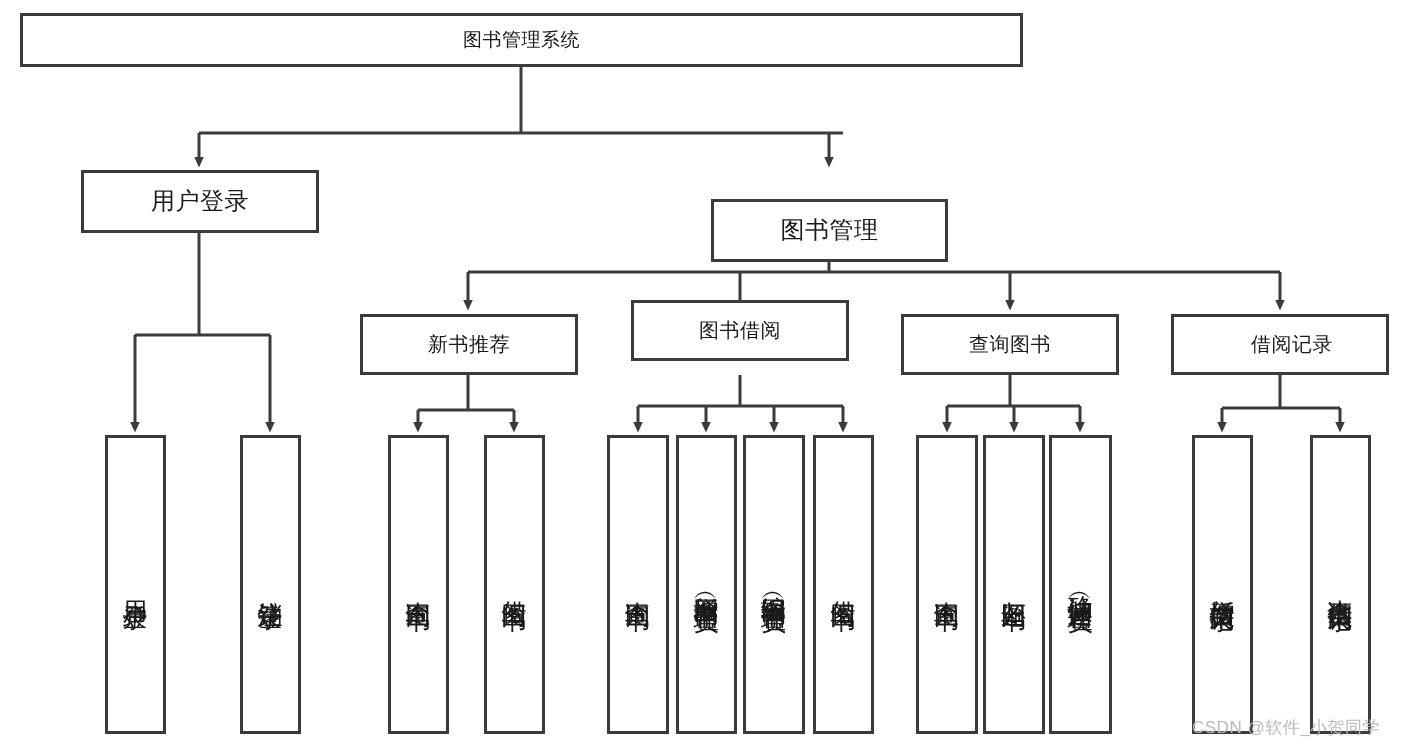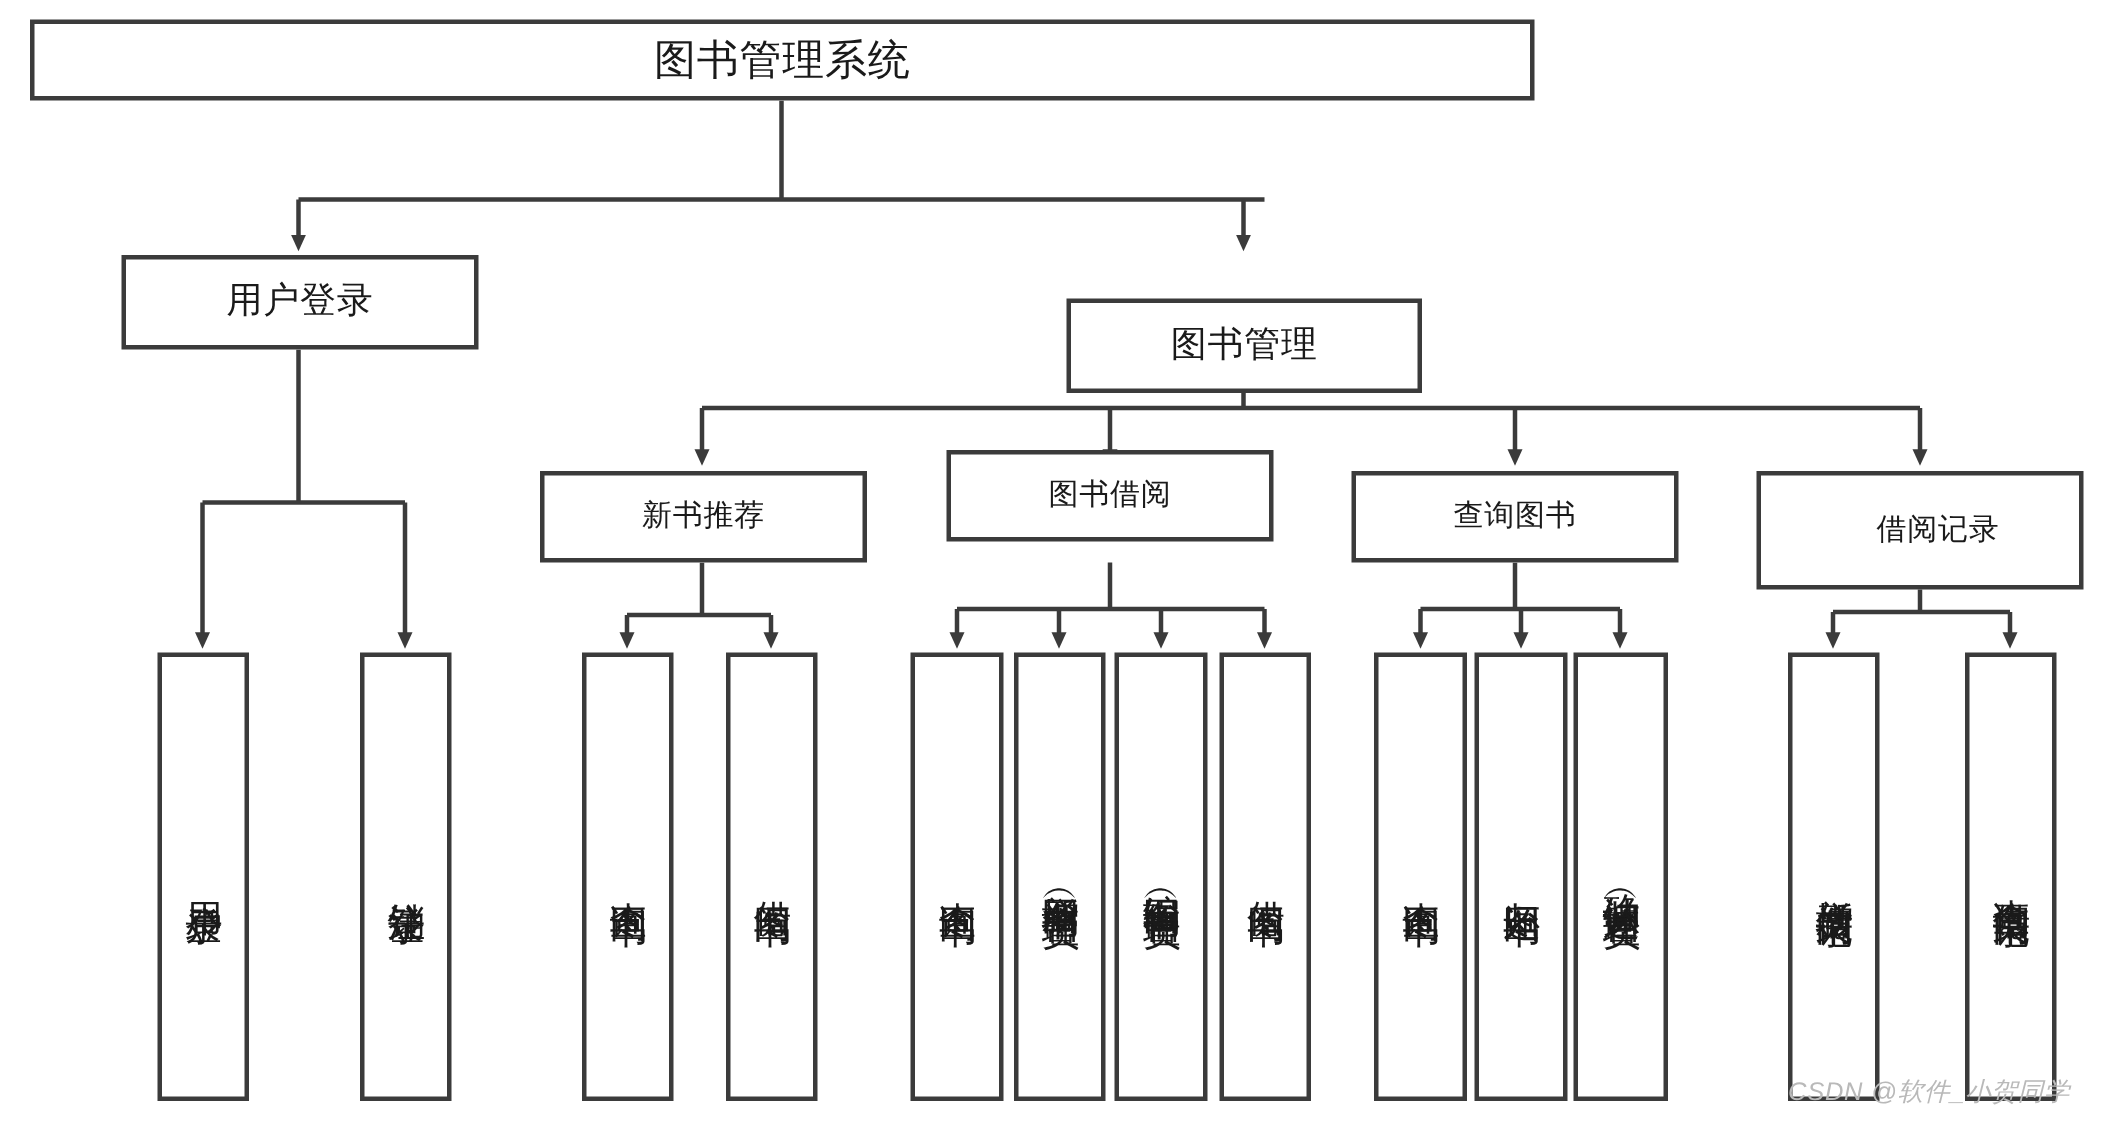--- a/index.html
+++ b/index.html
@@ -35,21 +35,21 @@
     justify-content: center;
     color: #1a1a1a;
     z-index: 2;
   }
   .node .label {
     display: block;
     text-align: center;
     line-height: 1.18;
     letter-spacing: 0.5px;
   }
-  .node.root .label { font-size: 28px; }
+  .node.root .label { font-size: 19px; }
   .node.lvl2 .label { font-size: 24px; }
   .node.lvl3 .label { font-size: 20px; }
   .node.leaf {
     border-width: 3px;
   }
   .node.leaf .label {
     font-size: 25px;
     writing-mode: vertical-rl;
     text-orientation: upright;
     line-height: 1.12;
@@ -133,21 +133,21 @@
 
   <div class="node lvl3" style="left:360px; top:314px; width:218px; height:61px;">
     <span class="label">新书推荐</span>
   </div>
   <div class="node lvl3" style="left:631px; top:300px; width:218px; height:61px;">
     <span class="label">图书借阅</span>
   </div>
   <div class="node lvl3" style="left:901px; top:314px; width:218px; height:61px;">
     <span class="label">查询图书</span>
   </div>
-  <div class="node lvl3" style="left:1171px; top:314px; width:218px; height:79px;padding-left:24px;">
+  <div class="node lvl3" style="left:1171px; top:314px; width:218px; height:61px;padding-left:24px;">
     <span class="label">借阅记录</span>
   </div>
 
   <div class="node leaf" style="left:105px; top:435px; width:61px; height:299px;">
     <span class="label">用户登录</span>
   </div>
   <div class="node leaf" style="left:240px; top:435px; width:61px; height:299px;">
     <span class="label">注销登录</span>
   </div>
 
@@ -181,15 +181,15 @@
     <span class="label">确认归还（管理员）</span>
   </div>
 
   <div class="node leaf" style="left:1192px; top:435px; width:61px; height:299px;">
     <span class="label">新增借阅记录</span>
   </div>
   <div class="node leaf" style="left:1310px; top:435px; width:61px; height:299px;">
     <span class="label">查询借阅记录</span>
   </div>
 
-  <div class="watermark" style="left:1192px; top:716px;font-style:italic;">CSDN @软件_小贺同学</div>
+  <div class="watermark" style="left:1192px; top:716px;">CSDN @软件_小贺同学</div>
 
 </div>
 
 </body></html>

